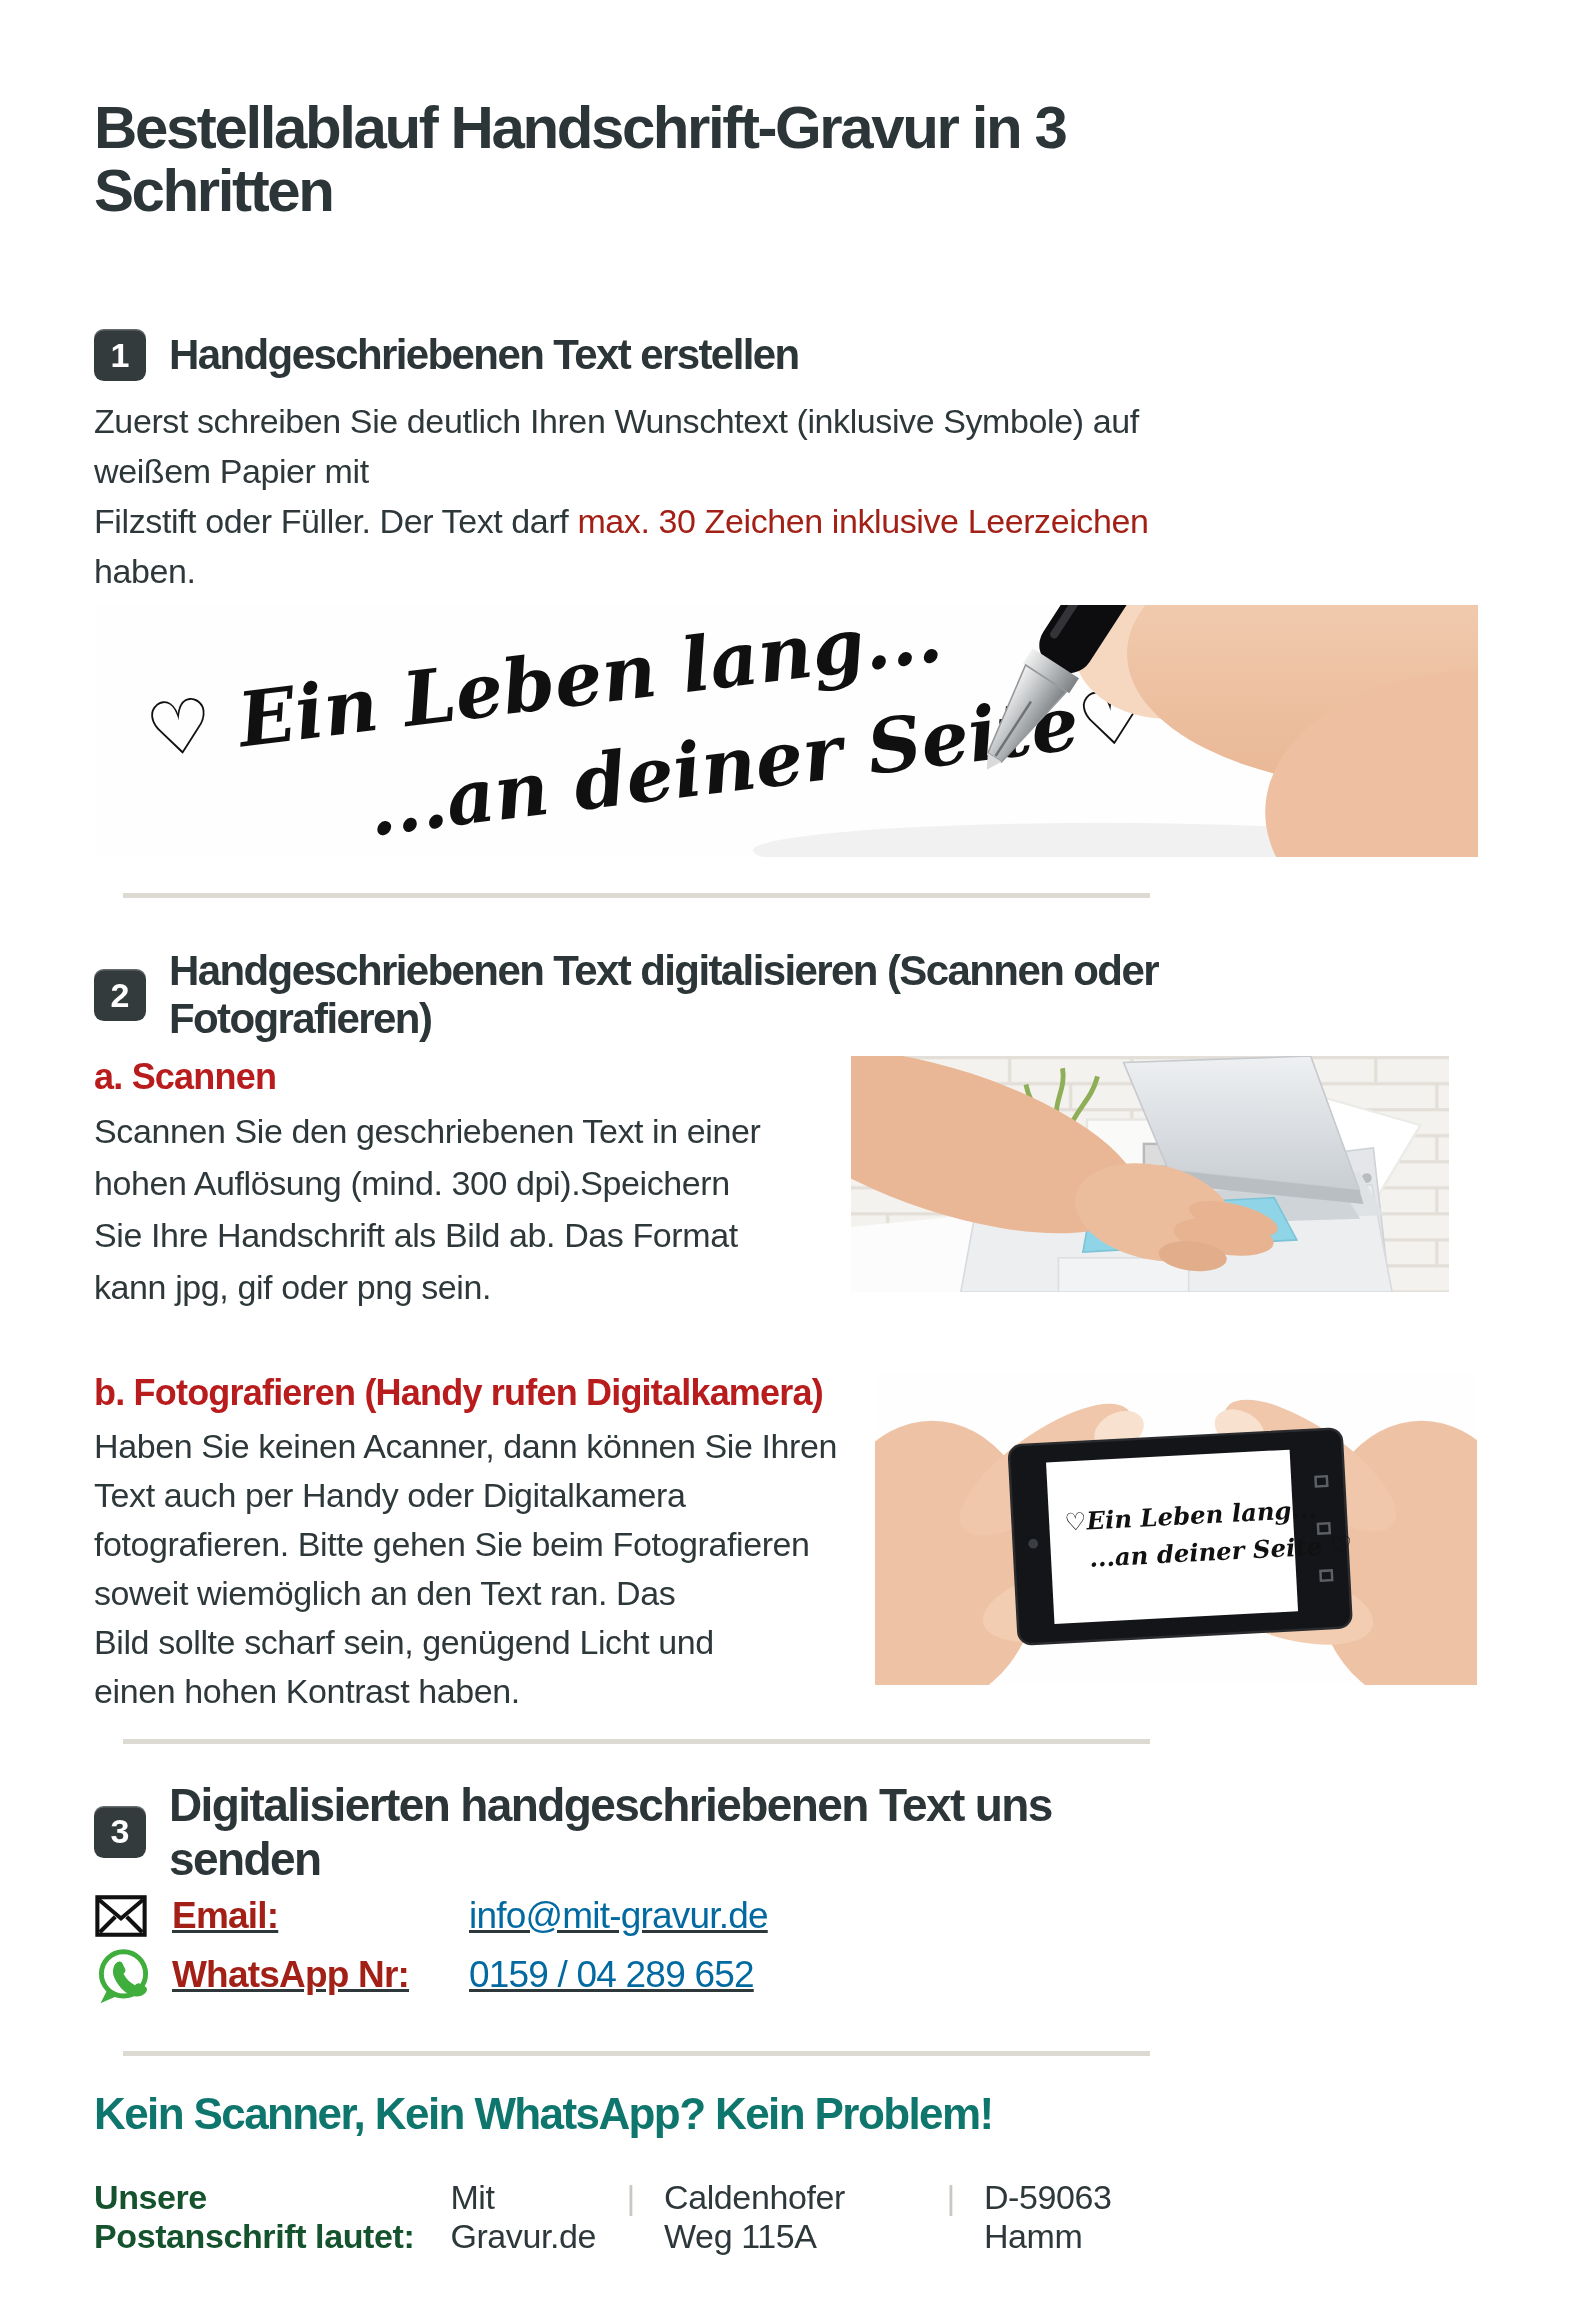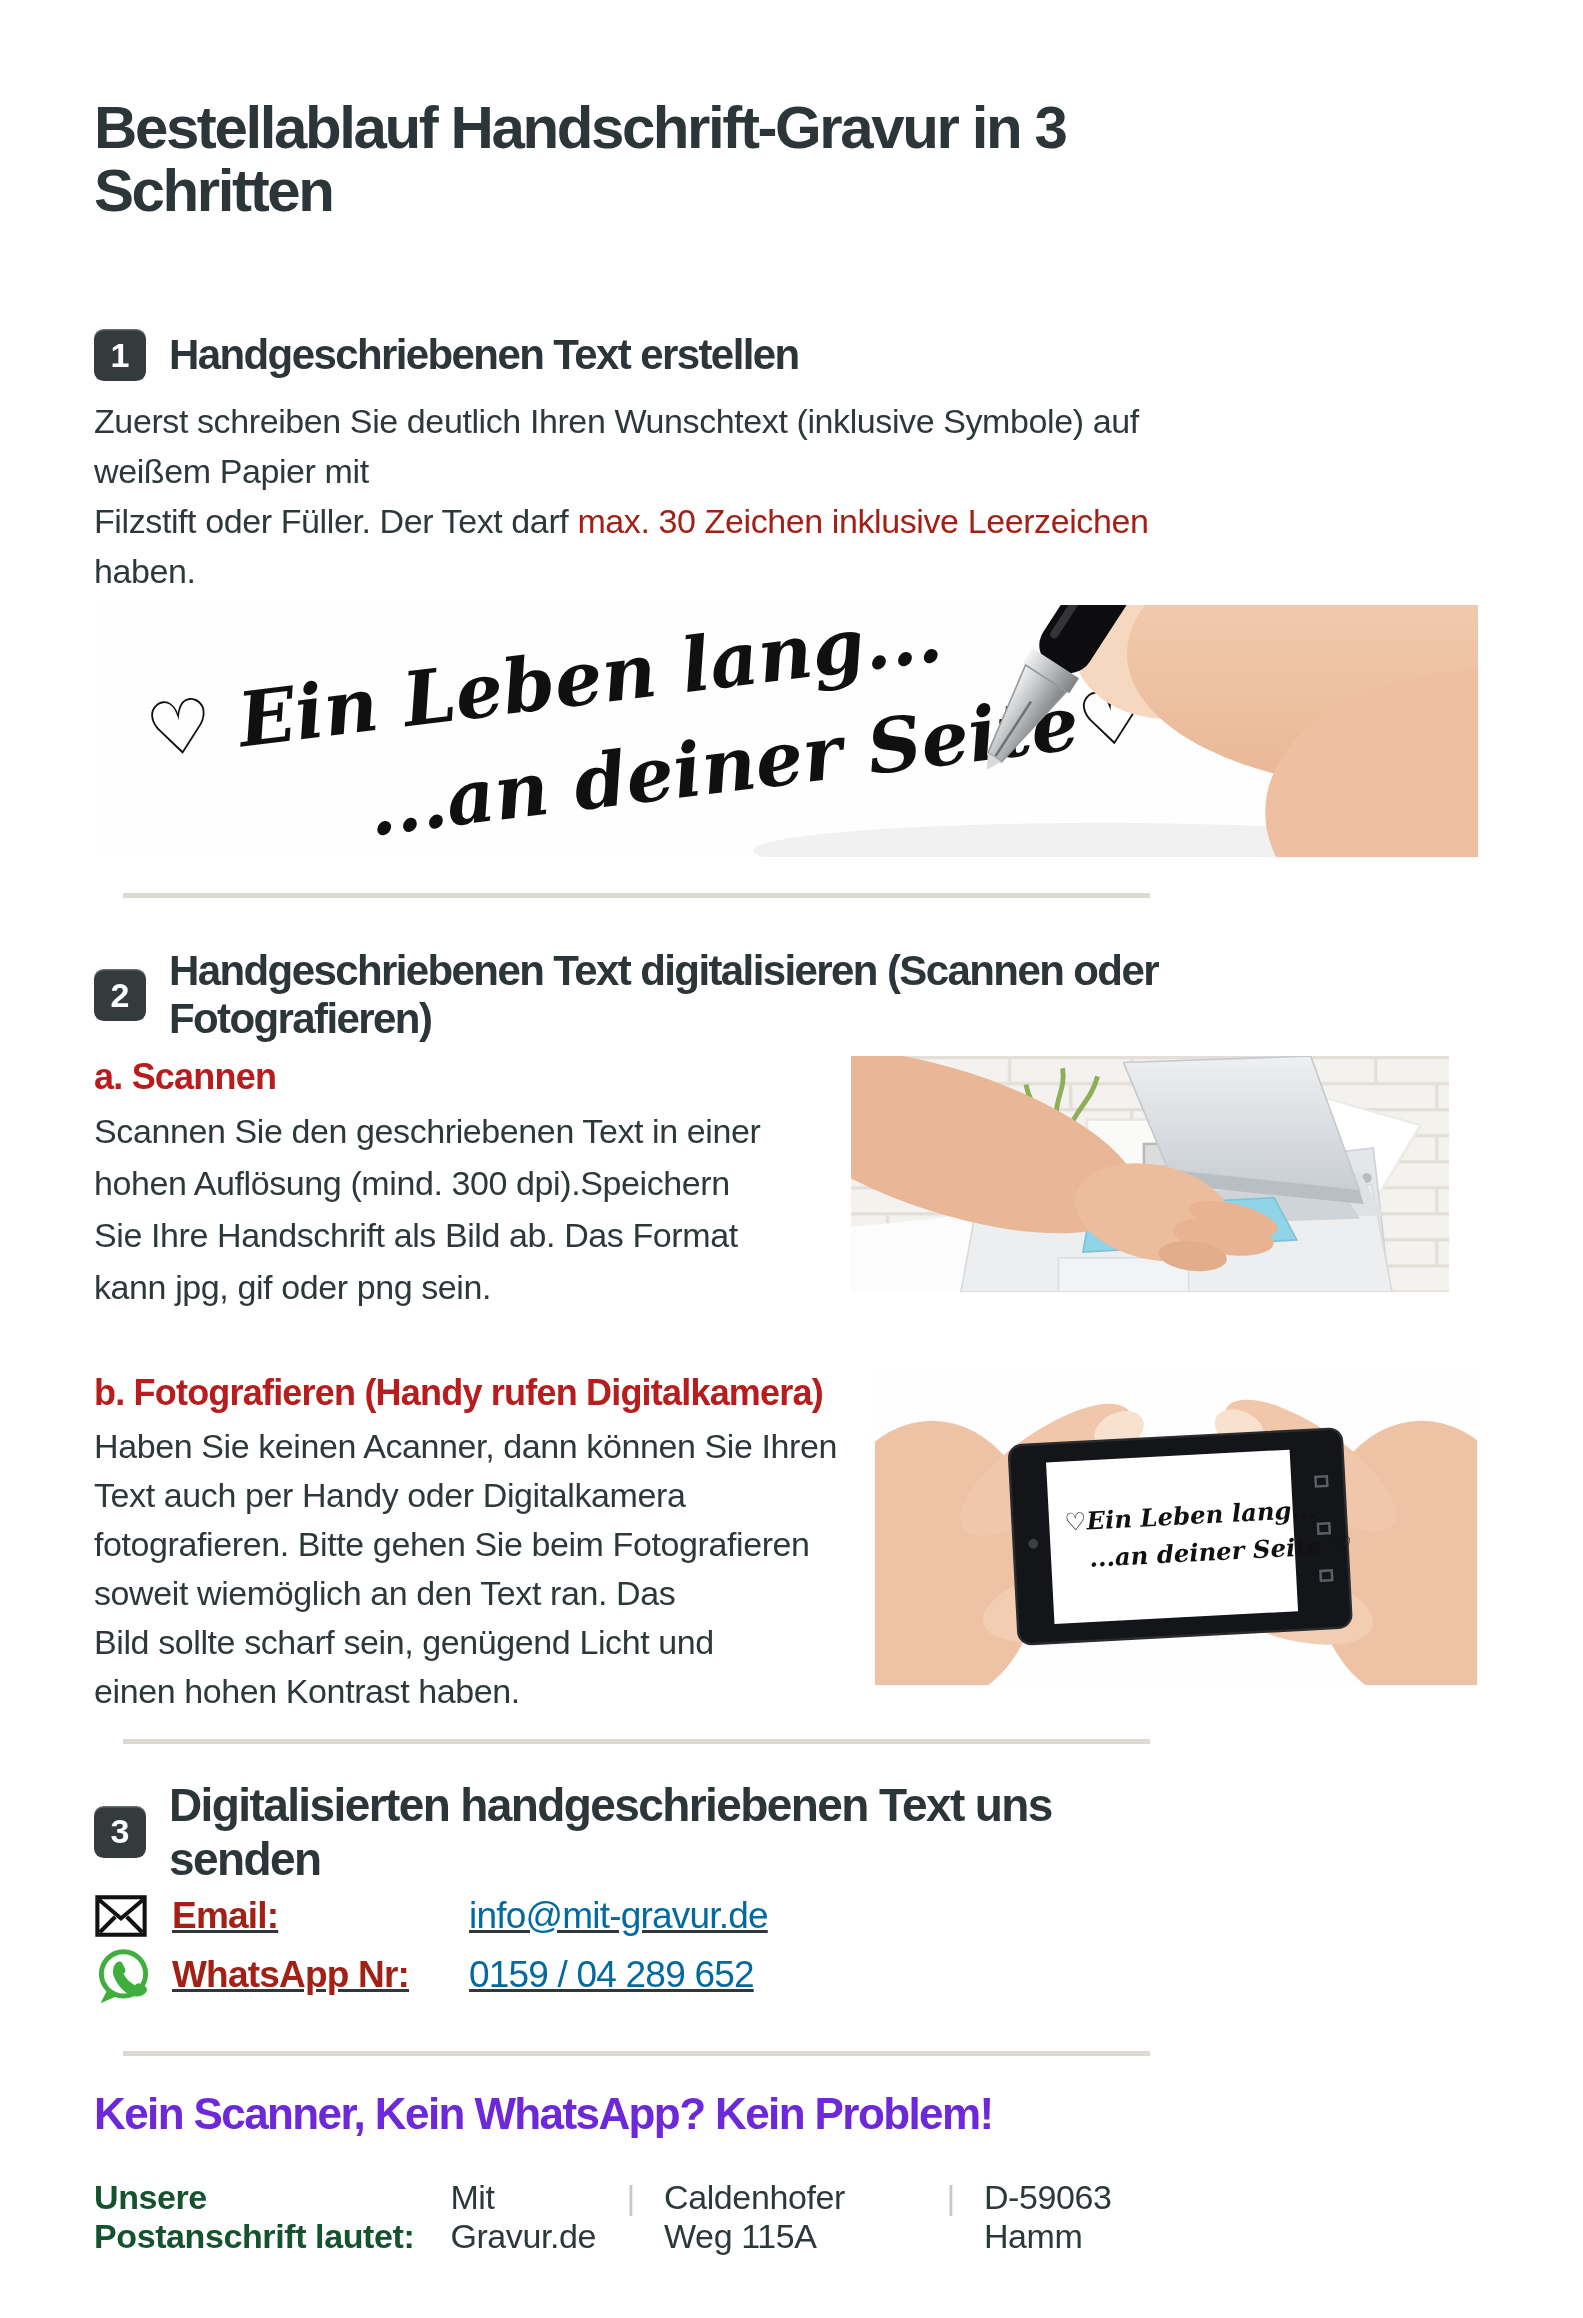--- a/index.html
+++ b/index.html
@@ -55,21 +55,21 @@
 
   .row-step3{margin-top:34px;}
   .p-step3{margin-top:16.3px;line-height:47px;}
 
   .contact{margin-top:8.1px;display:flex;flex-direction:column;gap:8.1px;}
   .contact-row{display:flex;align-items:center;text-decoration:underline;}
   .contact-icon{flex:0 0 78px;display:flex;align-items:center;}
   .contact-label{flex:0 0 297px;font-size:37px;font-weight:bold;color:#a32017;letter-spacing:-0.8px;}
   .contact-value{font-size:37px;color:#0369a1;letter-spacing:-0.8px;text-align:right;}
 
-  .bottom-title{margin:33px 0 16px 0;font-size:44px;font-weight:bold;letter-spacing:-1.6px;color:#6d28d9;}
+  .bottom-title{margin:33px 0 16px 0;font-size:44px;font-weight:bold;letter-spacing:-1.6px;color:#0f766e;}
   .p-bottom{margin-top:21px;}
 
   .footer{margin-top:39px;display:flex;align-items:baseline;gap:29px;font-size:34px;letter-spacing:-0.4px;}
   .footer .label{font-weight:bold;color:#14532d;}
   .footer .sep{color:#c8c8c4;font-weight:normal;}
 </style>
 </head>
 <body>
 
 <div class="page">

